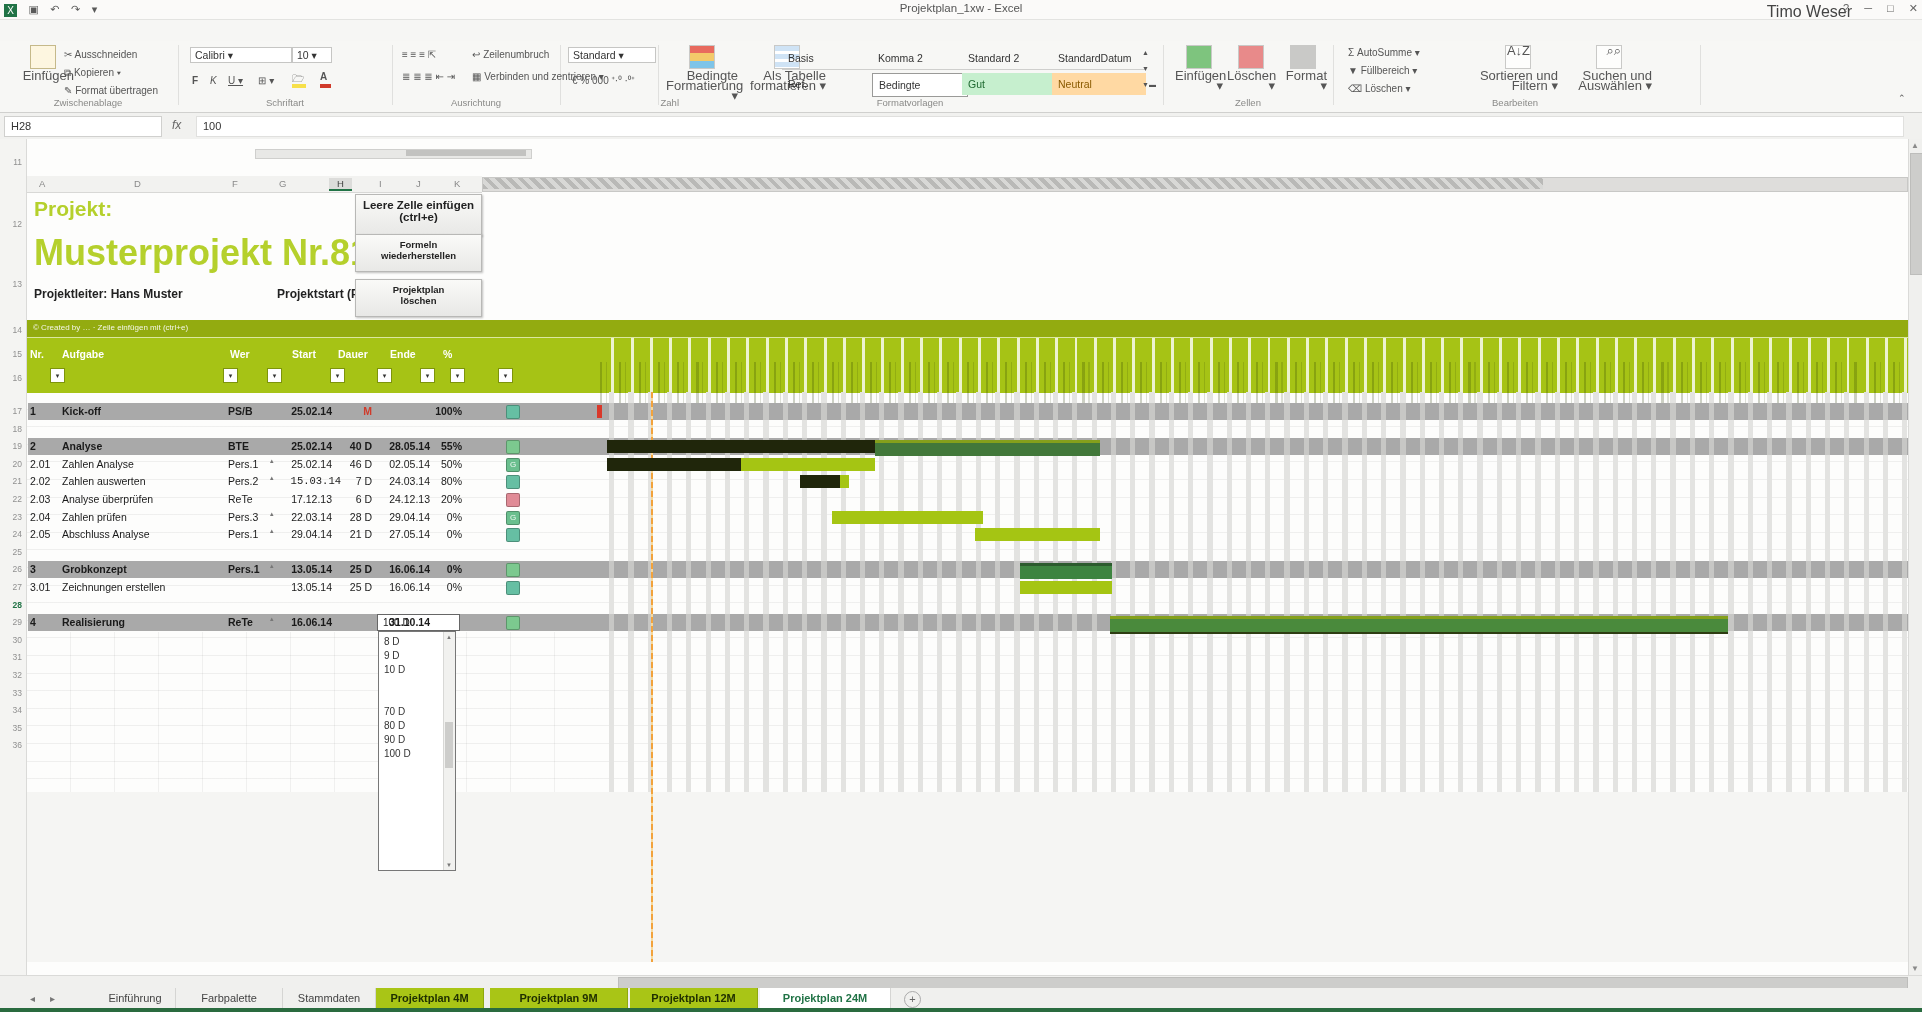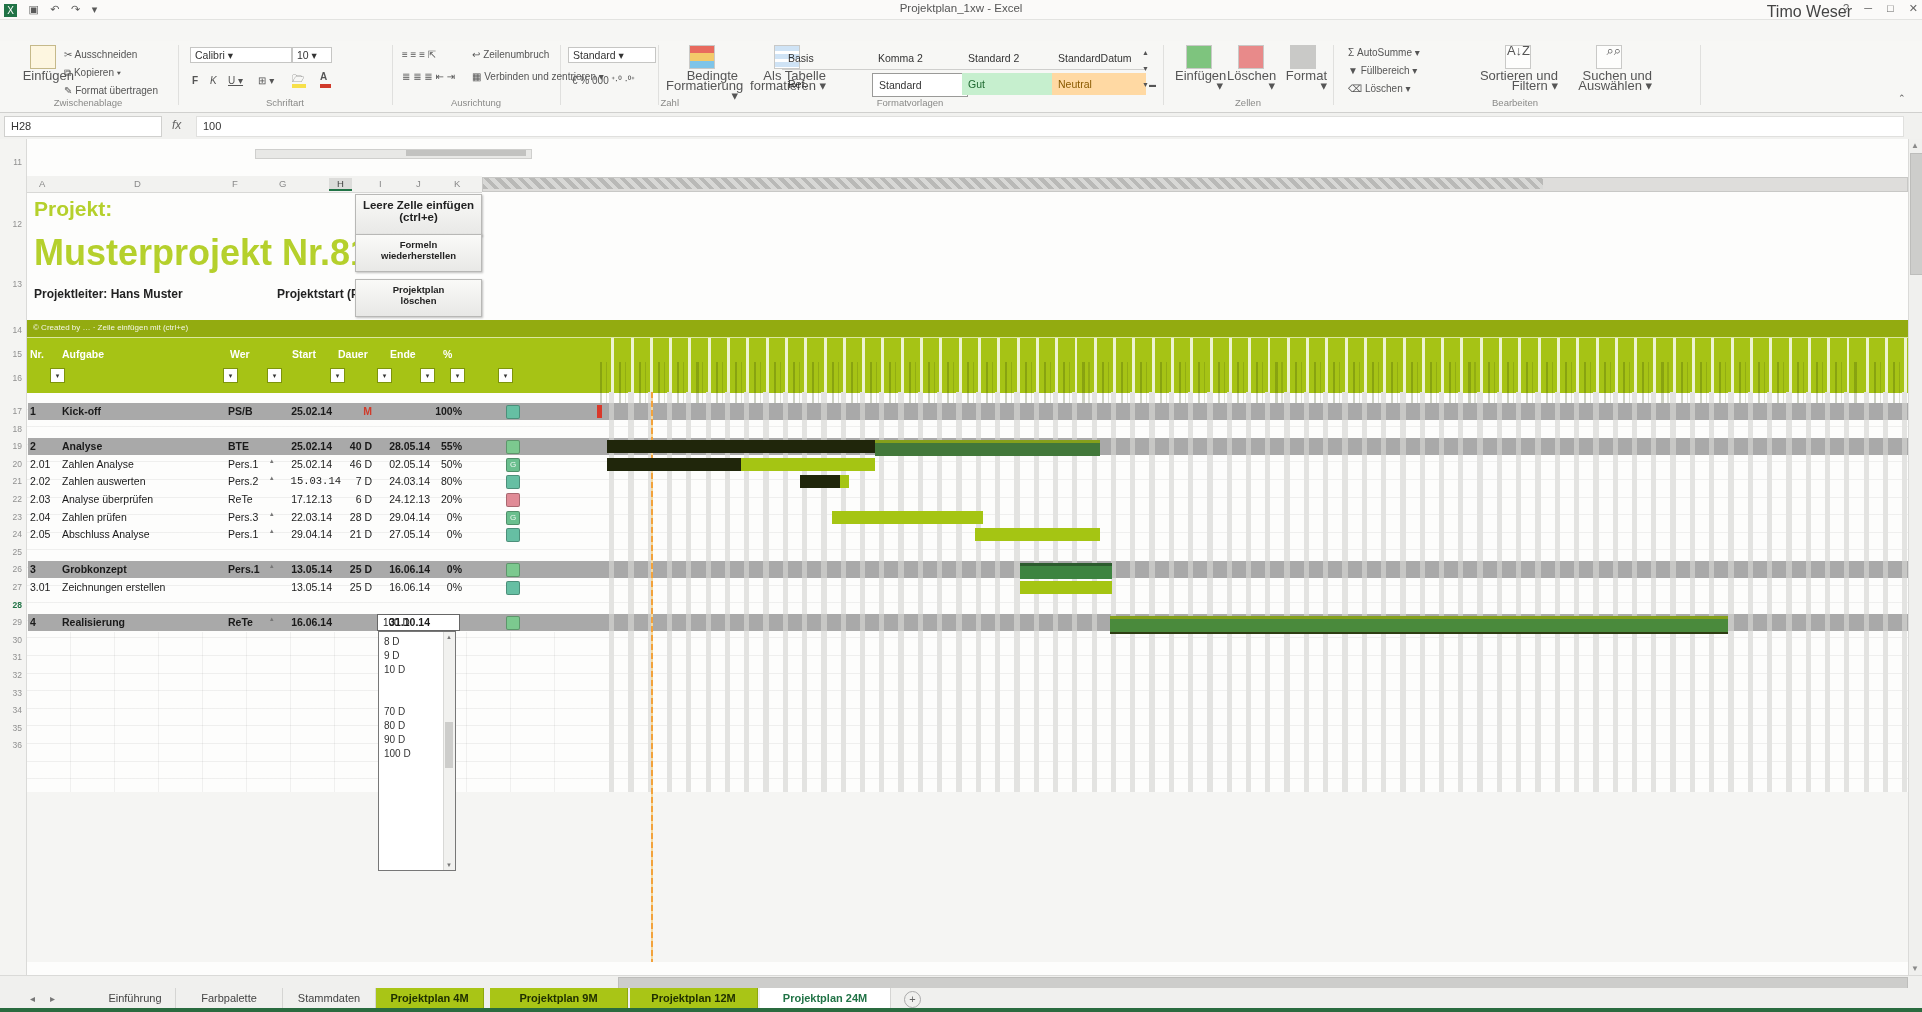--- a/index.html
+++ b/index.html
@@ -174,21 +174,21 @@
       </div>
       <div class="bigbtn" style="left: 748px; top: 4px; width: 78px;">
         <div class="ig" style="background: repeating-linear-gradient(rgb(207, 227, 245) 0px, rgb(207, 227, 245) 5px, rgb(255, 255, 255) 5px, rgb(255, 255, 255) 8px);"></div>
         <div>Als Tabelle formatieren ▾</div>
       </div>
       <div class="stylecell" style="left: 782px; top: 6px; border-bottom: 1px solid rgb(207, 207, 205);">Basis</div>
       <div class="stylecell" style="left: 872px; top: 6px; border-bottom: 1px solid rgb(207, 207, 205);">Komma 2</div>
       <div class="stylecell" style="left: 962px; top: 6px; border-bottom: 1px solid rgb(207, 207, 205);">Standard 2</div>
       <div class="stylecell" style="left: 1052px; top: 6px; border-bottom: 1px solid rgb(207, 207, 205);">StandardDatum</div>
       <div class="stylecell" style="left: 782px; top: 32px;">Ref.</div>
-      <div class="stylecell" style="left: 872px; top: 32px; border: 1px solid rgb(154, 154, 152); background: rgb(255, 255, 255);">Standard</div>
+      <div class="stylecell" style="left: 872px; top: 32px; border: 1px solid rgb(154, 154, 152); background: rgb(255, 255, 255);">Bedingte</div>
       <div class="stylecell" style="left: 962px; top: 32px; background: rgb(198, 239, 206); color: rgb(31, 106, 49);">Gut</div>
       <div class="stylecell" style="left: 1052px; top: 32px; background: rgb(255, 217, 163); color: rgb(138, 90, 0);">Neutral</div>
       <div class="ric" style="left: 1142px; top: 8px; font-size: 7px;">▲</div>
       <div class="ric" style="left: 1142px; top: 24px; font-size: 7px;">▼</div>
       <div class="ric" style="left: 1142px; top: 40px; font-size: 7px;">▼▬</div>
       <div class="bigbtn" style="left: 1175px; top: 4px; width: 48px;">
         <div class="ig" style="background: rgb(126, 196, 126);"></div>
         <div>Einfügen ▾</div>
       </div>
       <div class="bigbtn" style="left: 1227px; top: 4px; width: 48px;">

